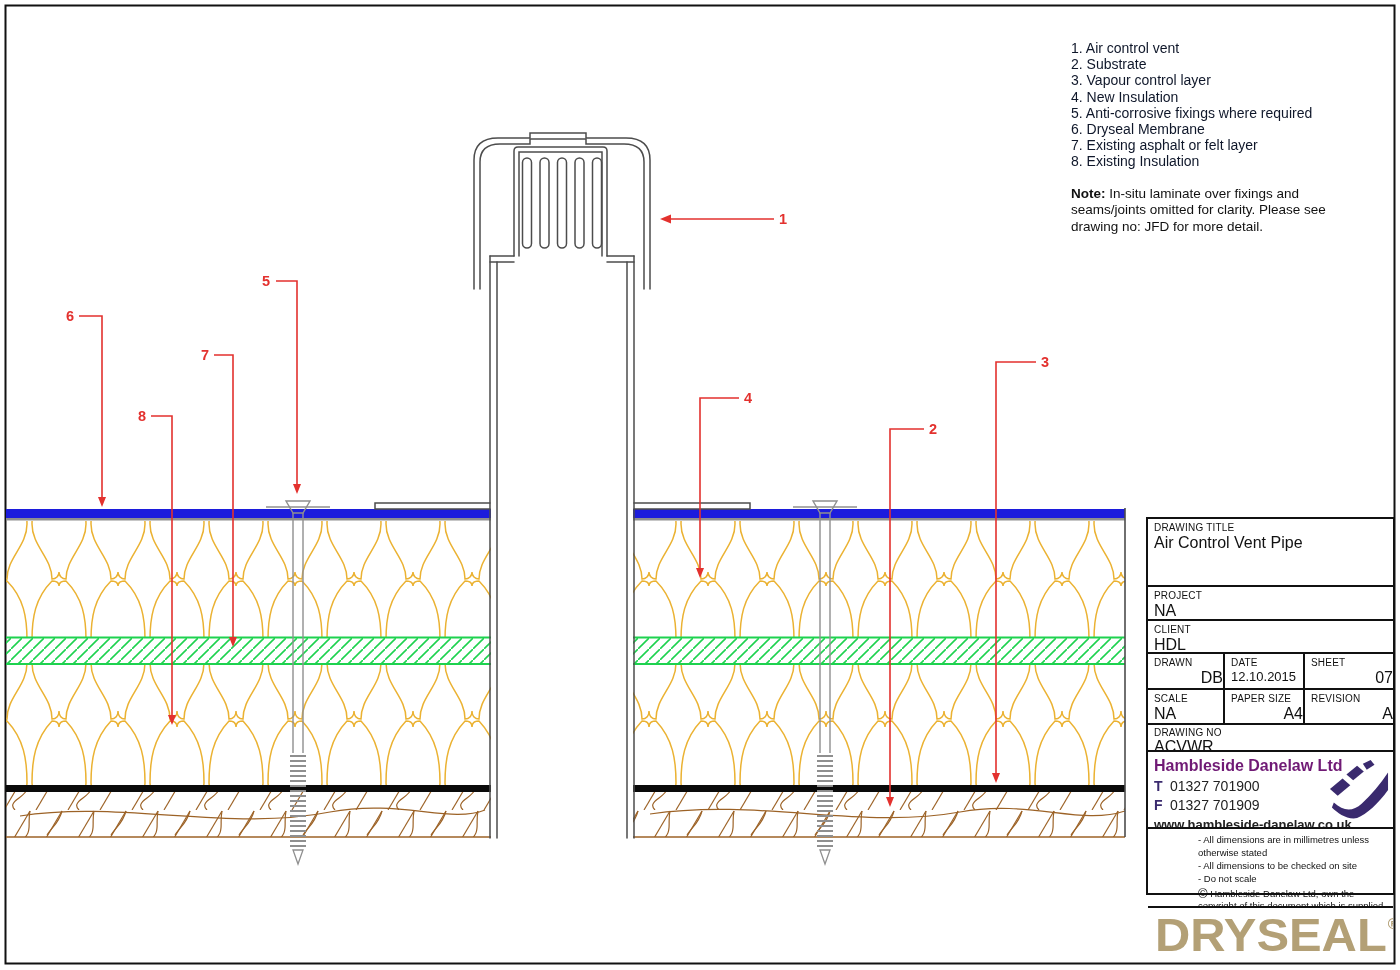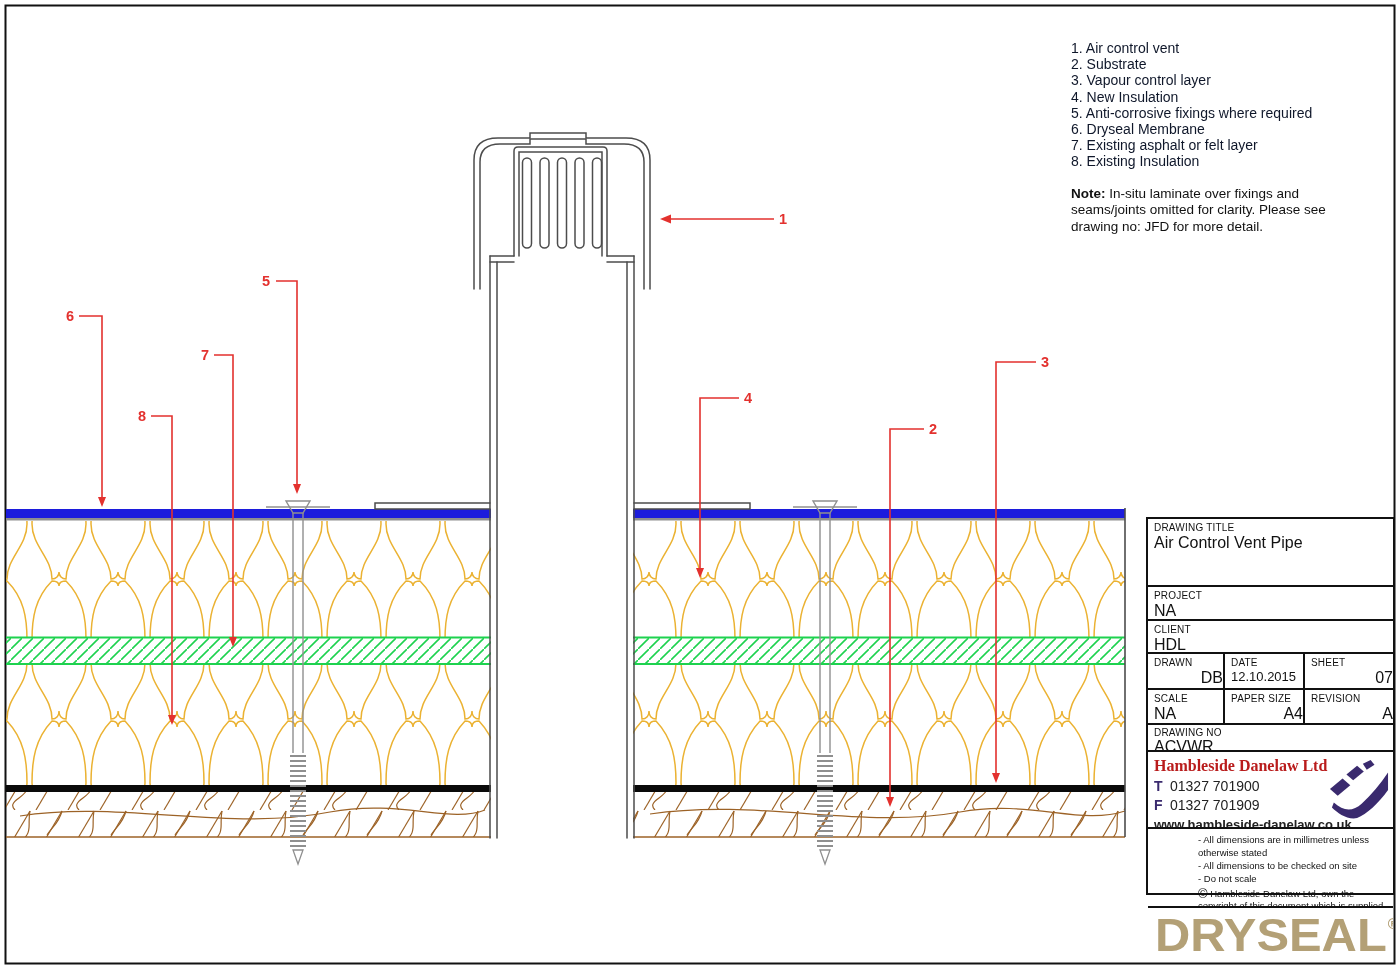--- a/index.html
+++ b/index.html
@@ -15,21 +15,21 @@
           border:2px solid #111;box-sizing:border-box;background:#fff;}
   .trow{position:relative;border-bottom:2px solid #111;box-sizing:border-box;overflow:hidden;}
   .trow:last-child{border-bottom:none;}
   .lab{font-size:10px;letter-spacing:.2px;color:#111;padding:3px 0 0 6px;}
   .val{font-size:16px;color:#111;padding:1px 0 0 6px;}
   .cells{display:flex;height:100%;}
   .cell{flex:0 0 auto;border-right:2px solid #111;box-sizing:border-box;height:100%;}
   .cell:last-child{border-right:none;}
   .cval{text-align:right;padding-left:0;}
   
-  .cname{font-size:16px;font-weight:bold;color:#b91c1c;padding:5px 0 0 6px;font-family:Liberation Serif, serif;}
+  .cname{font-size:16px;font-weight:bold;color:#701a75;padding:5px 0 0 6px;}
   .cline{font-size:14px;color:#222;padding:3px 0 0 6px;}
   .cline .pl{color:#3a2a6e;font-weight:bold;display:inline-block;width:16px;}
   .cweb{font-size:13px;font-weight:bold;color:#222;padding:4px 0 0 6px;}
   .clogo{position:absolute;right:3px;top:8px;}
   
   .disc{font-size:9.5px;line-height:13px;color:#111;padding:4px 4px 0 5px;}
   .copyr{font-size:9.5px;line-height:12px;color:#111;padding:3px 4px 0 5px;}
   .copyr .sym{font-size:13px;vertical-align:-1px;}
   
   .dryseal{display:flex;align-items:center;height:100%;padding-left:7px;box-sizing:border-box;}

